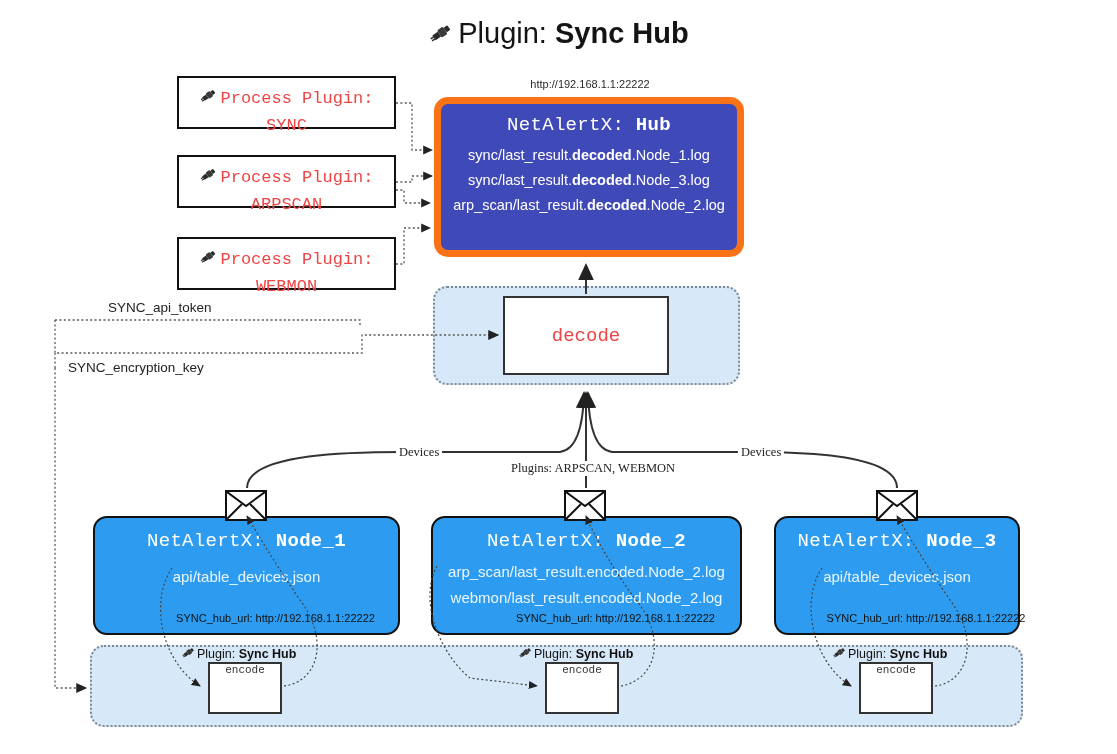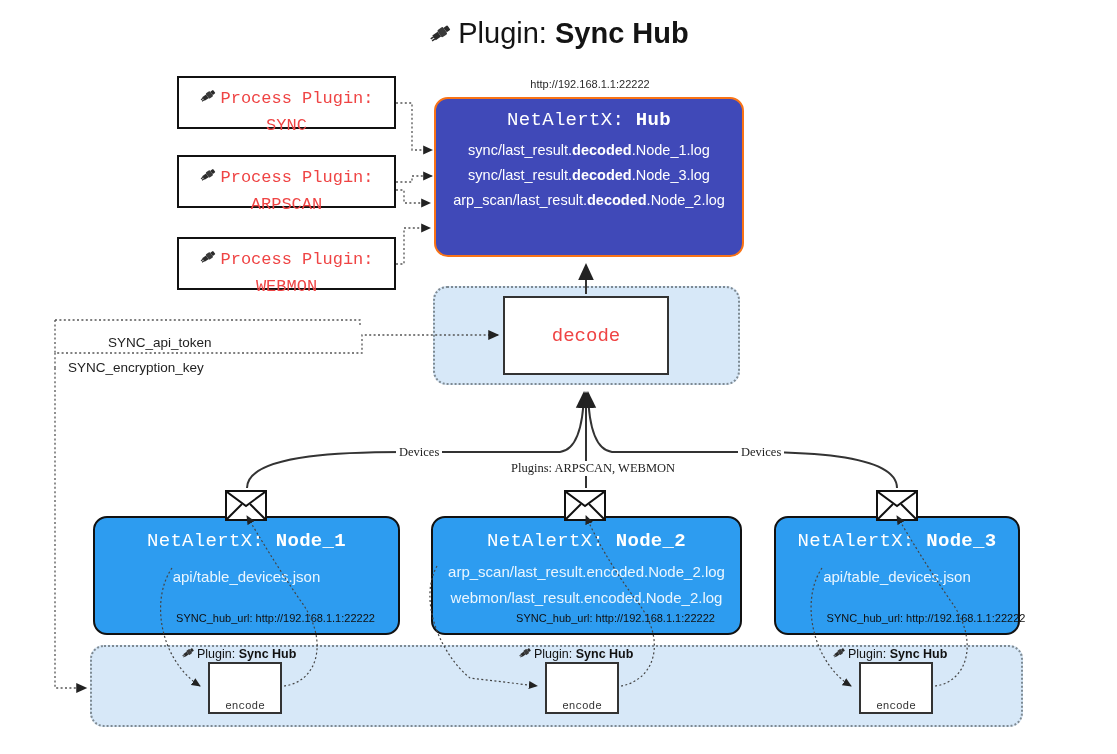--- a/index.html
+++ b/index.html
@@ -19,21 +19,21 @@
   
   .procbox{position:absolute;box-sizing:border-box;background:#ffffff;
            border:2px solid #111;font-family:"Liberation Mono",monospace;
            font-size:17px;line-height:1.45;color:#ef4444;text-align:center;
            padding-top:8px;}
   .procbox .l1{white-space:nowrap;}
   .procbox .l2{white-space:nowrap;}
   .procbox .plug{display:inline-block;vertical-align:-2px;margin-right:2px;}
 
   .hub{position:absolute;left:434px;top:97px;width:310px;height:160px;
-       box-sizing:border-box;background:#4049b8;border:2px solid #f97316;
+       box-sizing:border-box;background:#4049b8;border:7px solid #f97316;
        border-radius:14px;}
   .hub .hhead{font-family:"Liberation Mono",monospace;font-size:19px;color:#fff;
               text-align:center;margin-top:10px;letter-spacing:.3px;}
   .hub .hhead b{font-weight:bold;}
   .hub .rows{margin-top:7px;}
   .hub .row{position:relative;color:#fff;font-size:14.5px;line-height:25px;
             white-space:nowrap;text-align:center;}
   .hub .row b{font-weight:bold;}
 
   .dashbox{position:absolute;box-sizing:border-box;background:#d7e8f8;
@@ -50,21 +50,21 @@
                text-align:center;margin-top:12px;letter-spacing:.3px;}
   .node .nhead b{font-weight:bold;}
   .node .nlines{margin-top:12px;}
   .node .nline{color:#eaf6ff;font-size:15px;line-height:26px;text-align:center;
                white-space:nowrap;}
   .node .nurl{position:absolute;left:9px;bottom:9px;width:100%;text-align:center;
               font-size:11px;color:#101010;white-space:nowrap;padding-left:20px;}
 
   .encbox{position:absolute;box-sizing:border-box;background:#fff;
           border:2px solid #333;font-family:"Liberation Mono",monospace;
-          font-size:11px;color:#333;display:flex;align-items:flex-end;
+          font-size:11px;color:#333;display:flex;align-items:flex-start;
           justify-content:center;}
   .enclabel{position:absolute;font-size:12.5px;color:#111;white-space:nowrap;}
   .enclabel b{font-weight:bold;}
   .enclabel .plug{display:inline-block;vertical-align:-2px;margin-right:1px;}
 
   .edgelabel{position:absolute;font-size:12.5px;color:#222;background:#fff;
              white-space:nowrap;padding:0 3px;font-family:Liberation Serif, serif;}
   .keylabel{position:absolute;font-size:13.5px;color:#222;background:#fff;
             white-space:nowrap;padding:0 4px;}
 
@@ -274,16 +274,16 @@
     <path d="M621,686 C655,680 668,640 636,600 C612,568 594,535 586,516" fill="none" stroke="#444" stroke-width="1.2" stroke-dasharray="2,2.4" marker-end="url(#arS)"></path>
 
     <path d="M822,568 C800,600 812,662 851,686" fill="none" stroke="#444" stroke-width="1.2" stroke-dasharray="2,2.4" marker-end="url(#arS)"></path>
     <path d="M935,686 C968,682 980,640 950,600 C928,568 908,535 897,516" fill="none" stroke="#444" stroke-width="1.2" stroke-dasharray="2,2.4" marker-end="url(#arS)"></path>
   </svg>
 
   <div class="edgelabel" style="left:396px;top:445px;">Devices</div>
   <div class="edgelabel" style="left:508px;top:461px;">Plugins: ARPSCAN, WEBMON</div>
   <div class="edgelabel" style="left:738px;top:445px;">Devices</div>
 
-  <div class="keylabel" style="left:104px;top:335px;">SYNC_api_token</div>
+  <div class="keylabel" style="left:104px;top:300px;">SYNC_api_token</div>
   <div class="keylabel" style="left:64px;top:360px;">SYNC_encryption_key</div>
 
 </div>
 
 </body></html>

